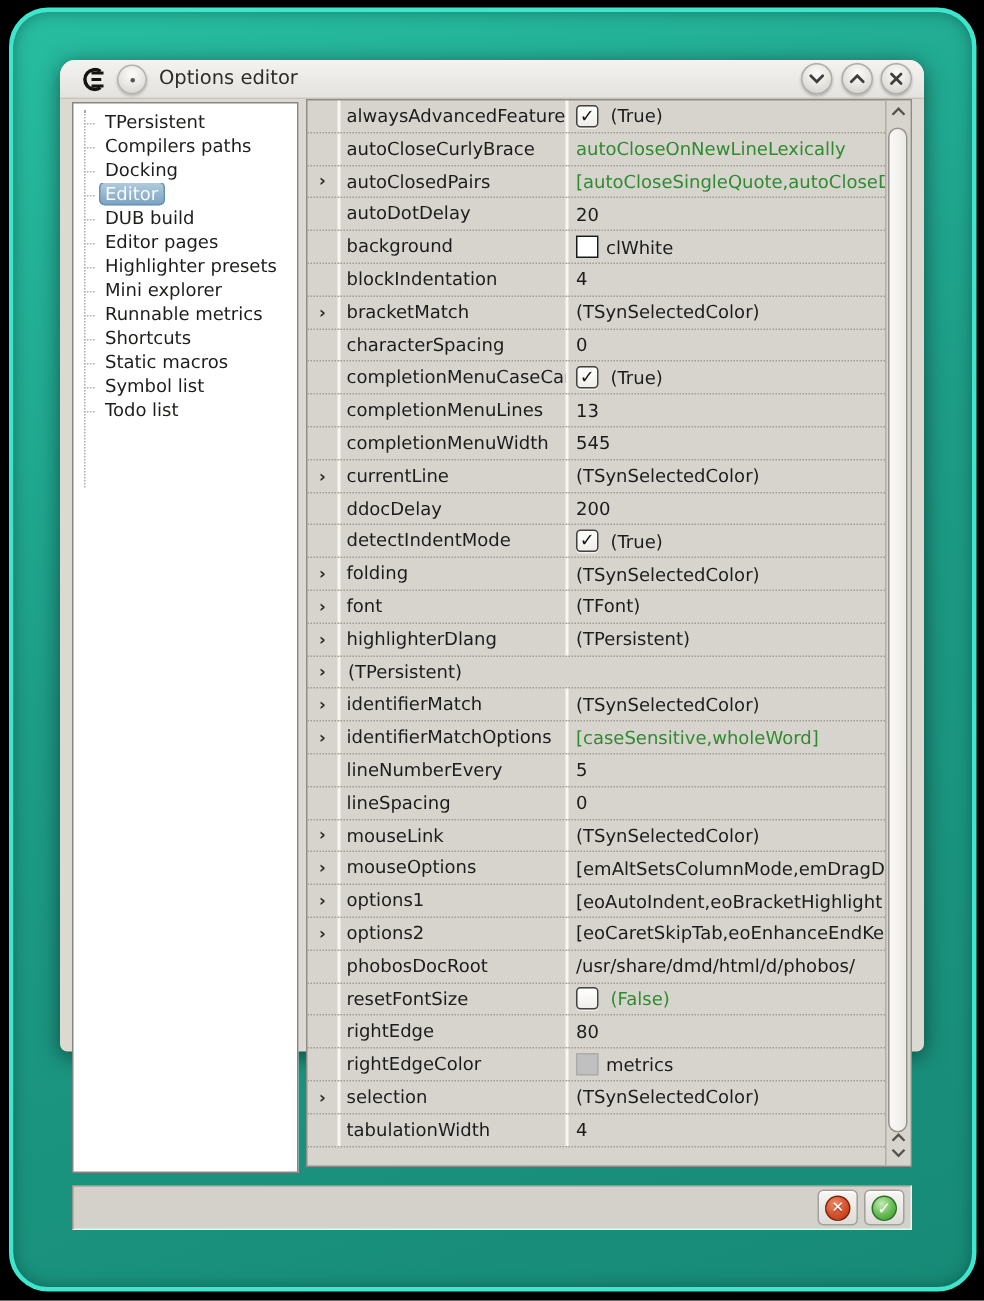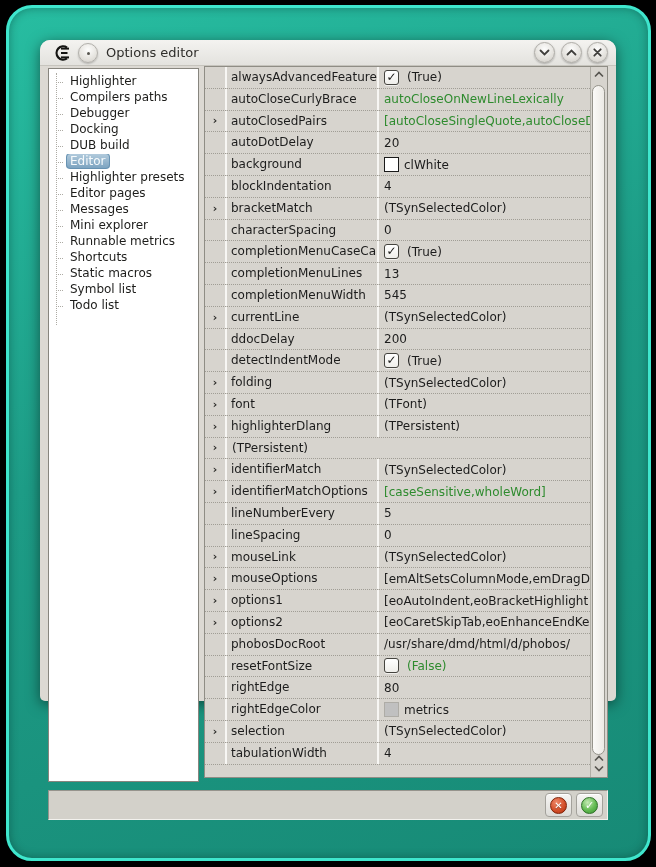--- a/index.html
+++ b/index.html
@@ -204,55 +204,49 @@
       <svg width="9" height="9" viewBox="0 0 9 9">
           <path d="M1.3,1.3 L7.7,7.7 M7.7,1.3 L1.3,7.7" stroke="#403f3c" stroke-width="1.8" stroke-linecap="round"></path>
         </svg>
     </span>
   </div>
 
   <div class="sidebar">
     <ul class="tree">
 
         <li class="tree-item">
-          <span class="lbl">Highlighter</span>
+          <span class="lbl">TPersistent</span>
         </li>
 
 
         <li class="tree-item">
           <span class="lbl">Compilers paths</span>
         </li>
 
-        <li class="tree-item">
-          <span class="lbl">Debugger</span>
-        </li>
 
         <li class="tree-item">
           <span class="lbl">Docking</span>
-        </li>
-
-        <li class="tree-item">
-          <span class="lbl">DUB build</span>
         </li>
 
         <li class="tree-item selected">
           <span class="lbl">Editor</span>
         </li>
 
         <li class="tree-item">
+          <span class="lbl">DUB build</span>
+        </li>
+
+        <li class="tree-item">
+          <span class="lbl">Editor pages</span>
+        </li>
+
+        <li class="tree-item">
           <span class="lbl">Highlighter presets</span>
         </li>
 
-        <li class="tree-item">
-          <span class="lbl">Editor pages</span>
-        </li>
-
-        <li class="tree-item">
-          <span class="lbl">Messages</span>
-        </li>
 
         <li class="tree-item">
           <span class="lbl">Mini explorer</span>
         </li>
 
         <li class="tree-item">
           <span class="lbl">Runnable metrics</span>
         </li>
 
         <li class="tree-item">

